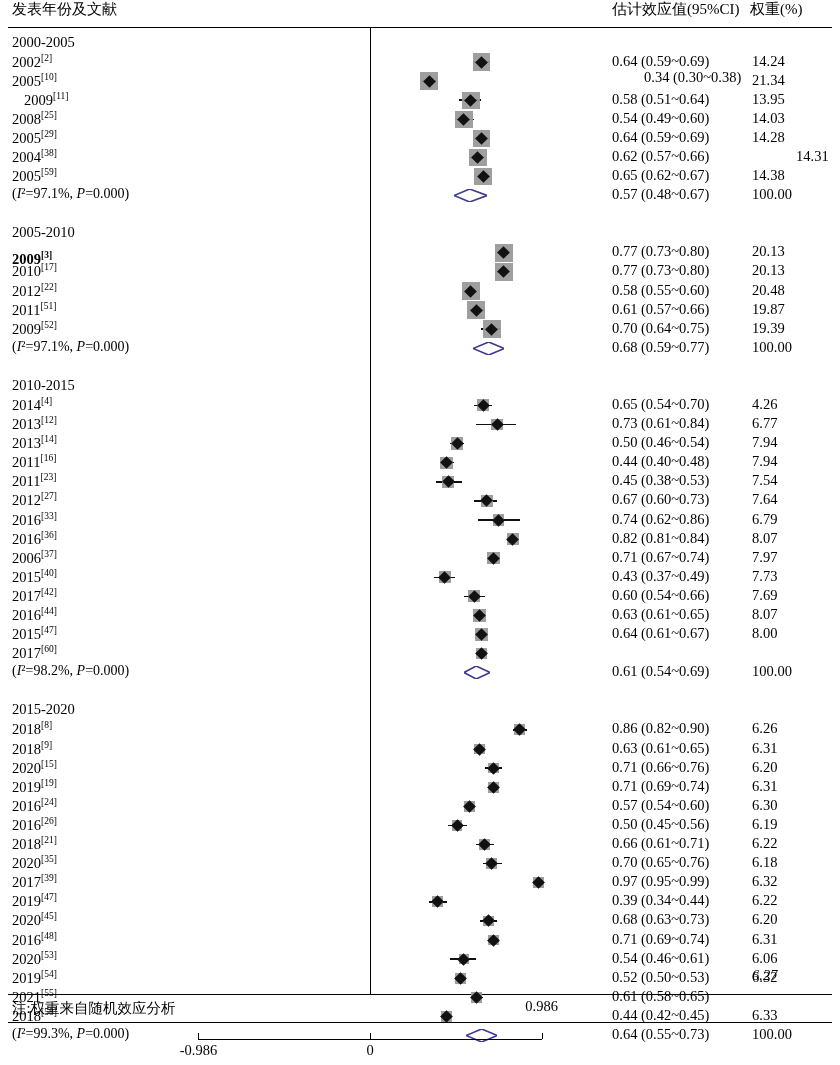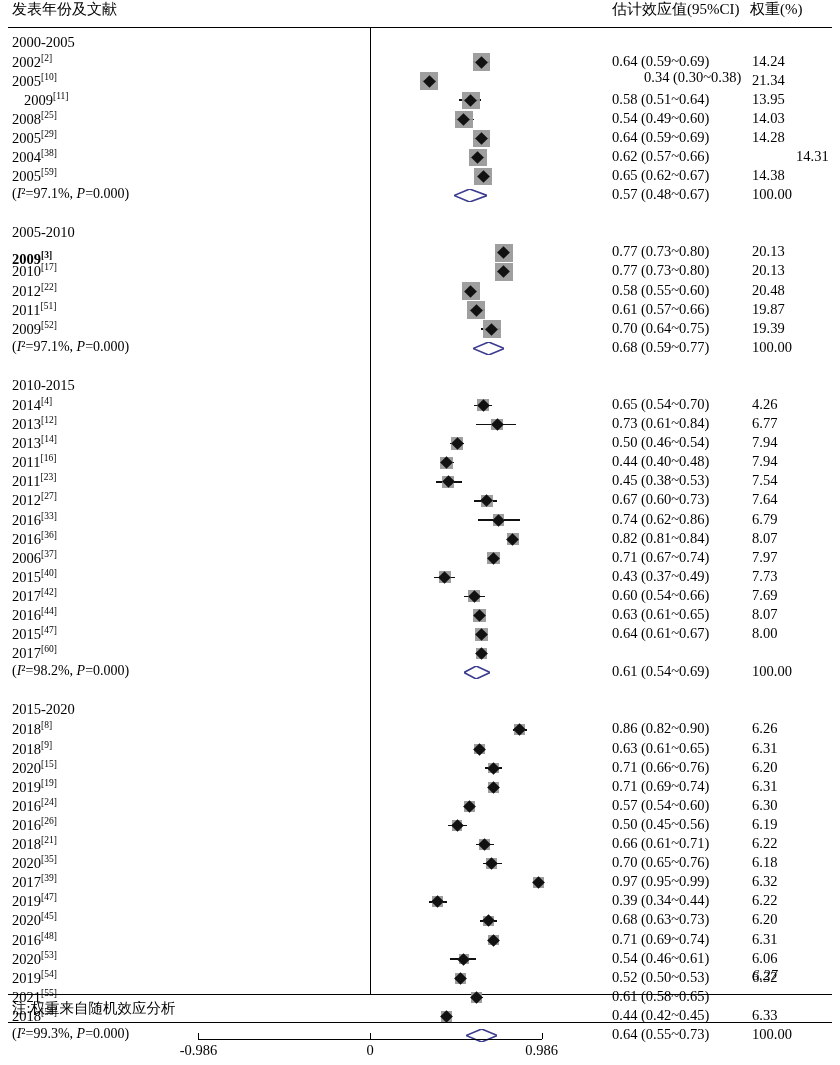--- a/index.html
+++ b/index.html
@@ -427,16 +427,16 @@
       <div class="est-val" style="top: 1026px;">0.64 (0.55~0.73)</div>
       <div class="wt-val" style="top: 1026px;">100.00</div>
     </div>
   <div id="axis-layer">
       <div class="axis-line" style="left: 198.436px; width: 343.128px; top: 1039px;"></div>
       <div class="tick" style="left: 198.436px; top: 1033px;"></div>
       <div class="tick-label" style="left: 198.436px; top: 1042px;">-0.986</div>
       <div class="tick" style="left: 370px; top: 1033px;"></div>
       <div class="tick-label" style="left: 370px; top: 1042px;">0</div>
       <div class="tick" style="left: 541.564px; top: 1033px;"></div>
-      <div class="tick-label" style="left: 541.564px; top: 1042px;">0.986</div>
+      <div class="tick-label" style="left: 541.564px; top: 998px;">0.986</div>
     </div>
 
 </div>
 
 </body></html>

